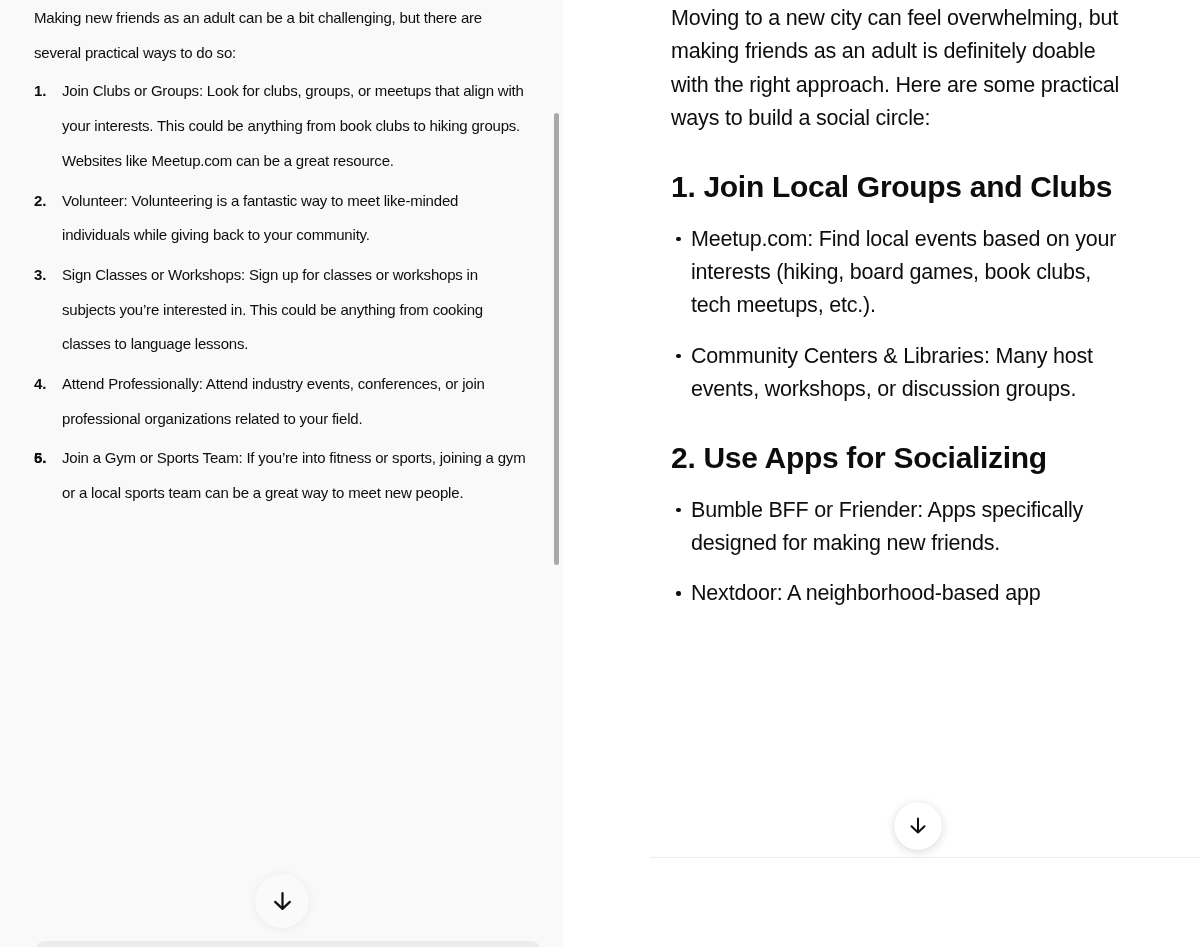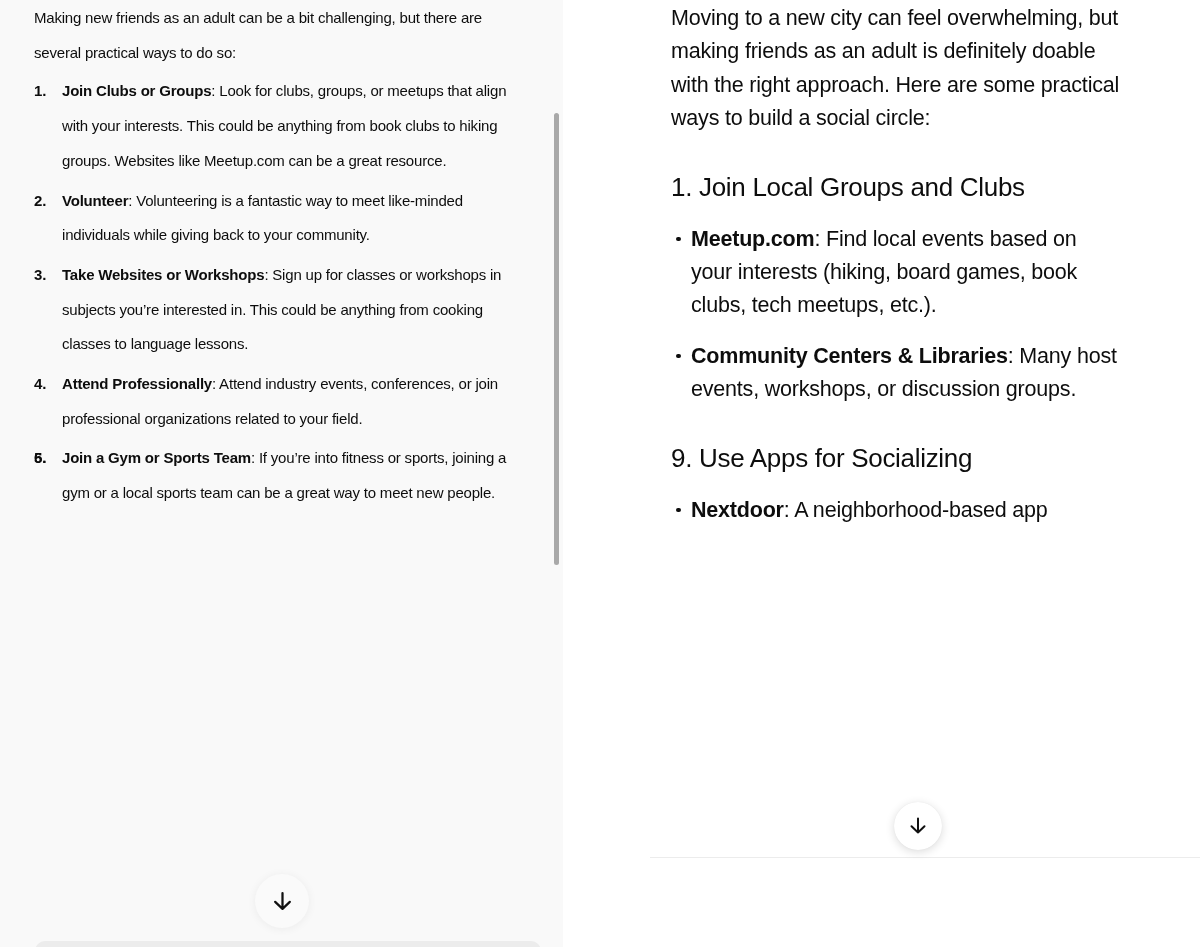--- a/index.html
+++ b/index.html
@@ -41,21 +41,21 @@
   ol.numbered li {
     position: relative;
     padding-left: 28px;
     margin-bottom: 5px;
   }
   ol.numbered li .num {
     position: absolute;
     left: 0; top: 0;
     font-weight: 700;
   }
-  .b { font-weight: 700; }
+  .b { font-weight: 400; }
 
   
   .scrollbar-thumb {
     position: absolute;
     left: 554px; top: 113px;
     width: 5px; height: 452px;
     border-radius: 3px;
     background: var(--scrollbar);
   }
 
@@ -77,23 +77,23 @@
     overflow: hidden;
   }
   .right-content {
     padding: 2px 55px 0 108px;
     width: 613px;
     font-size: 21.5px;
     line-height: 33.4px;
     letter-spacing: -0.2px;
   }
   .right-content h2 {
-    font-size: 26px;
+    font-size: 30px;
     line-height: 34px;
-    font-weight: 400;
+    font-weight: 700;
     letter-spacing: -0.3px;
     margin: 34px 0 19px 0;
   }
   ul.bullets { list-style: none; }
   ul.bullets li {
     position: relative;
     padding-left: 20px;
     margin-bottom: 17px;
     margin-top: 12px;
   }
@@ -150,21 +150,21 @@
         <li>
           <span class="num">1.</span>
           <span><span class="b">Join Clubs or Groups</span><span>: Look for clubs, groups, or meetups that align with your interests. This could be anything from book clubs to hiking groups. Websites like Meetup.com can be a great resource.</span></span>
         </li>
         <li>
           <span class="num">2.</span>
           <span><span class="b">Volunteer</span><span>: Volunteering is a fantastic way to meet like-minded individuals while giving back to your community.</span></span>
         </li>
         <li>
           <span class="num">3.</span>
-          <span><span class="b">Take Websites or Workshops</span><span>: Sign up for classes or workshops in subjects you’re interested in. This could be anything from cooking classes to language lessons.</span></span>
+          <span><span class="b">Sign Classes or Workshops</span><span>: Sign up for classes or workshops in subjects you’re interested in. This could be anything from cooking classes to language lessons.</span></span>
         </li>
         <li>
           <span class="num">4.</span>
           <span><span class="b">Attend Professionally</span><span>: Attend industry events, conferences, or join professional organizations related to your field.</span></span>
         </li>
         <li>
           <span class="num">5.</span>
         </li>
         <li>
           <span class="num">6.</span>
@@ -182,22 +182,25 @@
       <h2>1. Join Local Groups and Clubs</h2>
       <ul class="bullets">
         <li>
           <span><span class="b">Meetup.com</span><span>: Find local events based on your interests (hiking, board games, book clubs, tech meetups, etc.).</span></span>
         </li>
         <li>
           <span><span class="b">Community Centers &amp; Libraries</span><span>: Many host events, workshops, or discussion groups.</span></span>
         </li>
       </ul>
 
-      <h2>9. Use Apps for Socializing</h2>
+      <h2>2. Use Apps for Socializing</h2>
       <ul class="bullets">
+        <li>
+          <span><span class="b">Bumble BFF</span><span> or </span><span class="b">Friender</span><span>: Apps specifically designed for making new friends.</span></span>
+        </li>
         <li>
           <span><span class="b">Nextdoor</span><span>: A neighborhood-based app</span></span>
         </li>
       </ul>
     </div>
   </div>
 
   <div class="right-divider"></div>
 
   <div class="scrollbar-thumb"></div>

